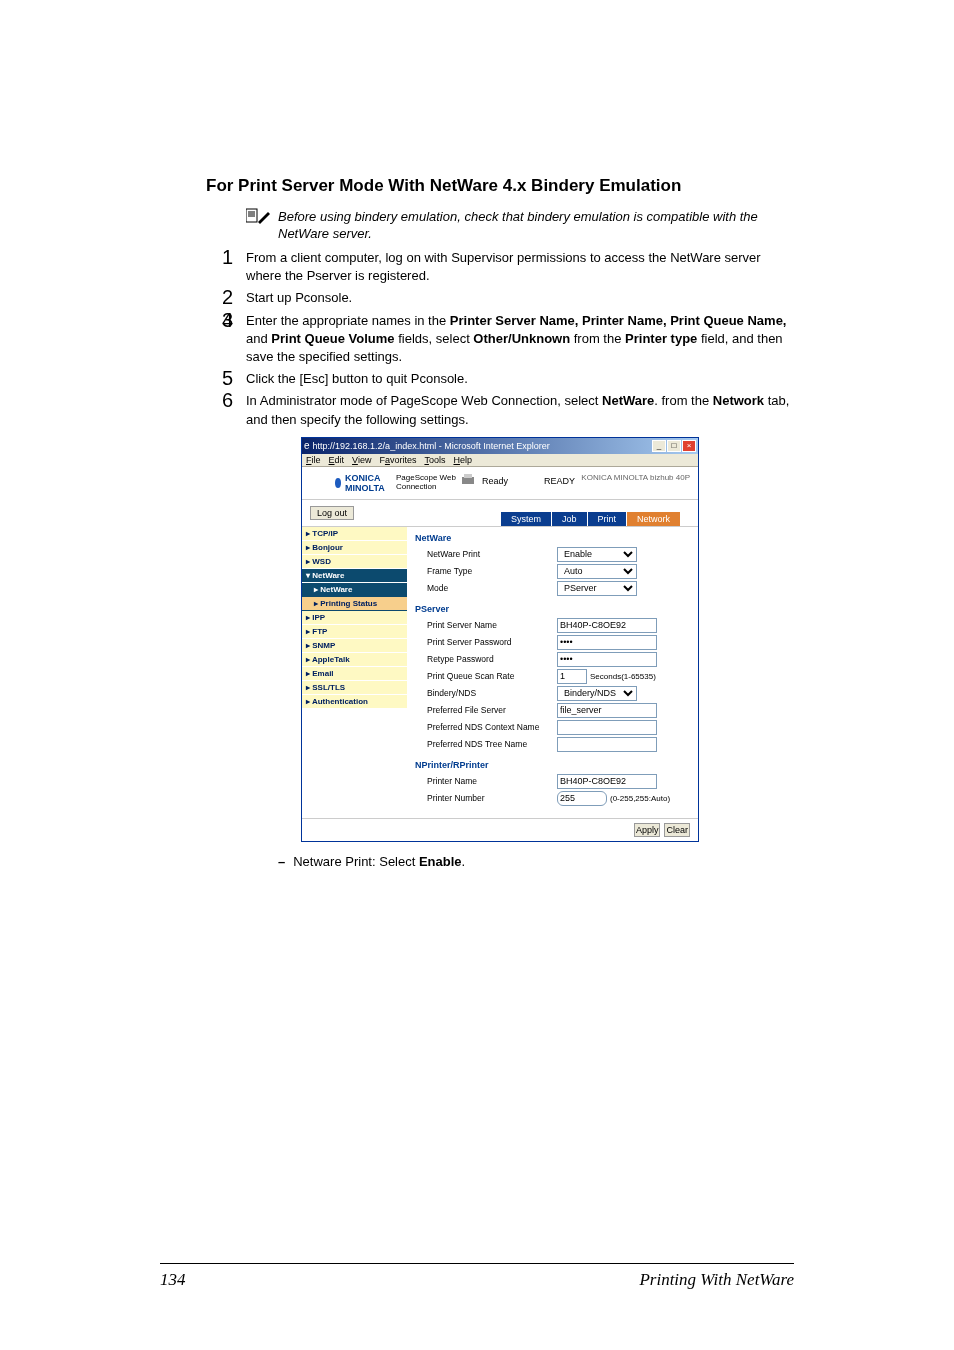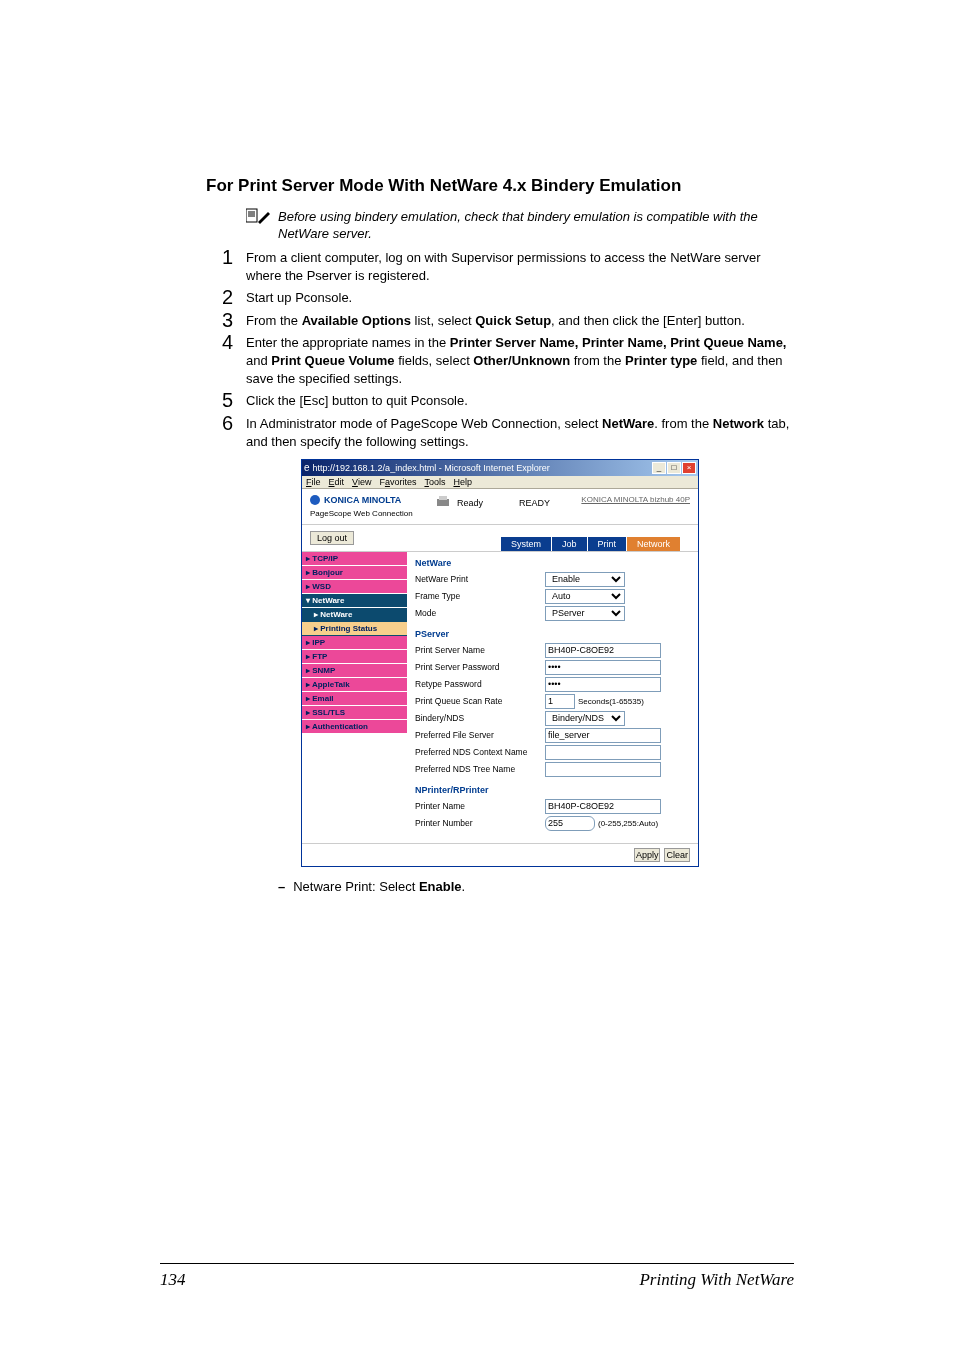--- a/index.html
+++ b/index.html
@@ -97,66 +97,66 @@
   .ss-menu span u { text-decoration: underline; }
   .ss-header {
     display:flex;
     border-bottom:1px solid #ccc;
     padding: 6px 8px;
     background:#fff;
     align-items: flex-start;
   }
   .ss-header-left {
     width: 125px;
-    display:flex;flex-direction:column;gap:4px;
+    display:flex;flex-direction:row;gap:4px;margin-left:25px;
   }
   .ss-logo { display:flex;align-items:center;gap:4px;color:#003c8f;font-weight:bold;font-size:9px; }
   .circle { width:10px;height:10px;border-radius:50%;background:#1d5bbf; }
   .ss-header-mid {
     flex:1;display:flex;gap:6px;align-items:center;
   }
-  .ss-header-right { color:#666;font-size:8px;text-decoration:underline; }
+  .ss-header-right { color:#666;font-size:8px; }
   .logout { margin: 2px 12px 2px 8px; }
   .logout button {
     font-size:9px;padding:1px 6px;background:#ece9d8;border:1px solid #999;
   }
   .ss-tabs {
     display:flex;
     margin: 12px 0 0 135px;
     font-size:9px;
   }
   .ss-tab {
     padding:2px 10px;background:#0a3d8f;color:#fff;margin-right:1px;
   }
   .ss-tab.active { background:#e08030; }
   .ss-body { display:flex; border-top:1px solid #ccc;}
   .ss-side {
     width: 105px;
     background:#fff;
     display:flex;flex-direction:column;
   }
   .side-item {
-    font-size:8px;padding:2px 4px;background:#ec4899;border-bottom:1px solid #fff;
+    font-size:8px;padding:2px 4px;background:#fef9c3;border-bottom:1px solid #fff;
     color:#002060;font-weight:bold;
   }
   .side-sub {
     font-size:8px;padding:2px 4px 2px 12px;background:#f7cf8c;border-bottom:1px solid #0c4a6e;
     color:#002060;font-weight:bold;
   }
   .side-item.sel, .side-sub.sel { background:#0c4a6e;color:#fff; }
   .ss-main { flex:1;padding:4px 8px 10px; }
   .sect-title { color:#003c8f;font-weight:bold;font-size:9px;margin:2px 0 4px; }
-  .formrow { display:flex;align-items:center;margin:2px 0; }
+  .formrow { display:flex;align-items:center;margin:2px 12px; }
   .formrow .lbl { width:130px;font-size:8.5px; }
   .formrow select,.formrow input {
     font-size:9px;height:15px;border:1px solid #7f9db9;background:#fff;
     padding: 0 2px;
   }
   .formrow select { width: 80px; }
-  .formrow input { width: 116px; }
+  .formrow input { width: 100px; }
   .range { font-size:8px;margin-left:3px; }
   .ss-footer {
     display:flex;justify-content:flex-end;padding:4px 8px;border-top:1px solid #ccc;background:#fff;
   }
   .ss-footer button {
     font-size:9px;padding:1px 1px;margin-left:4px;background:#ece9d8;border:1px solid #999;
   }
   .ie-icon {
     font-size:10px;color:#fff;
   }
@@ -196,23 +196,20 @@
         <path d="M12 14 L22 4 L24 6 L14 16 Z" fill="#000"></path>
       </svg>
     </span>
     <span class="note-text">Before using bindery emulation, check that bindery emulation is compatible with the NetWare server.</span>
   </div>
 
   <ol class="steps">
     <li><span class="num">1</span><span>From a client computer, log on with Supervisor permissions to access the NetWare server where the Pserver is registered.</span></li>
     <li><span class="num">2</span><span>Start up Pconsole.</span></li>
     <li><span class="num">3</span>
-      <span>
-        <span>From the </span><span class="bold">Available Options</span><span> list, select </span><span class="bold">Quick Setup</span><span>, and then click the [Enter] button.</span>
-      </span>
     </li>
     <li><span class="num">4</span>
       <span>
         <span>Enter the appropriate names in the </span><span class="bold">Printer Server Name, Printer Name, Print Queue Name,</span><span> and </span><span class="bold">Print Queue Volume</span><span> fields, select </span><span class="bold">Other/Unknown</span><span> from the </span><span class="bold">Printer type</span><span> field, and then save the specified settings.</span>
       </span>
     </li>
     <li><span class="num">5</span><span>Click the [Esc] button to quit Pconsole.</span></li>
     <li><span class="num">6</span>
       <span>
         <span>In Administrator mode of PageScope Web Connection, select </span><span class="bold">NetWare</span><span>. from the </span><span class="bold">Network</span><span> tab, and then specify the following settings.</span>

